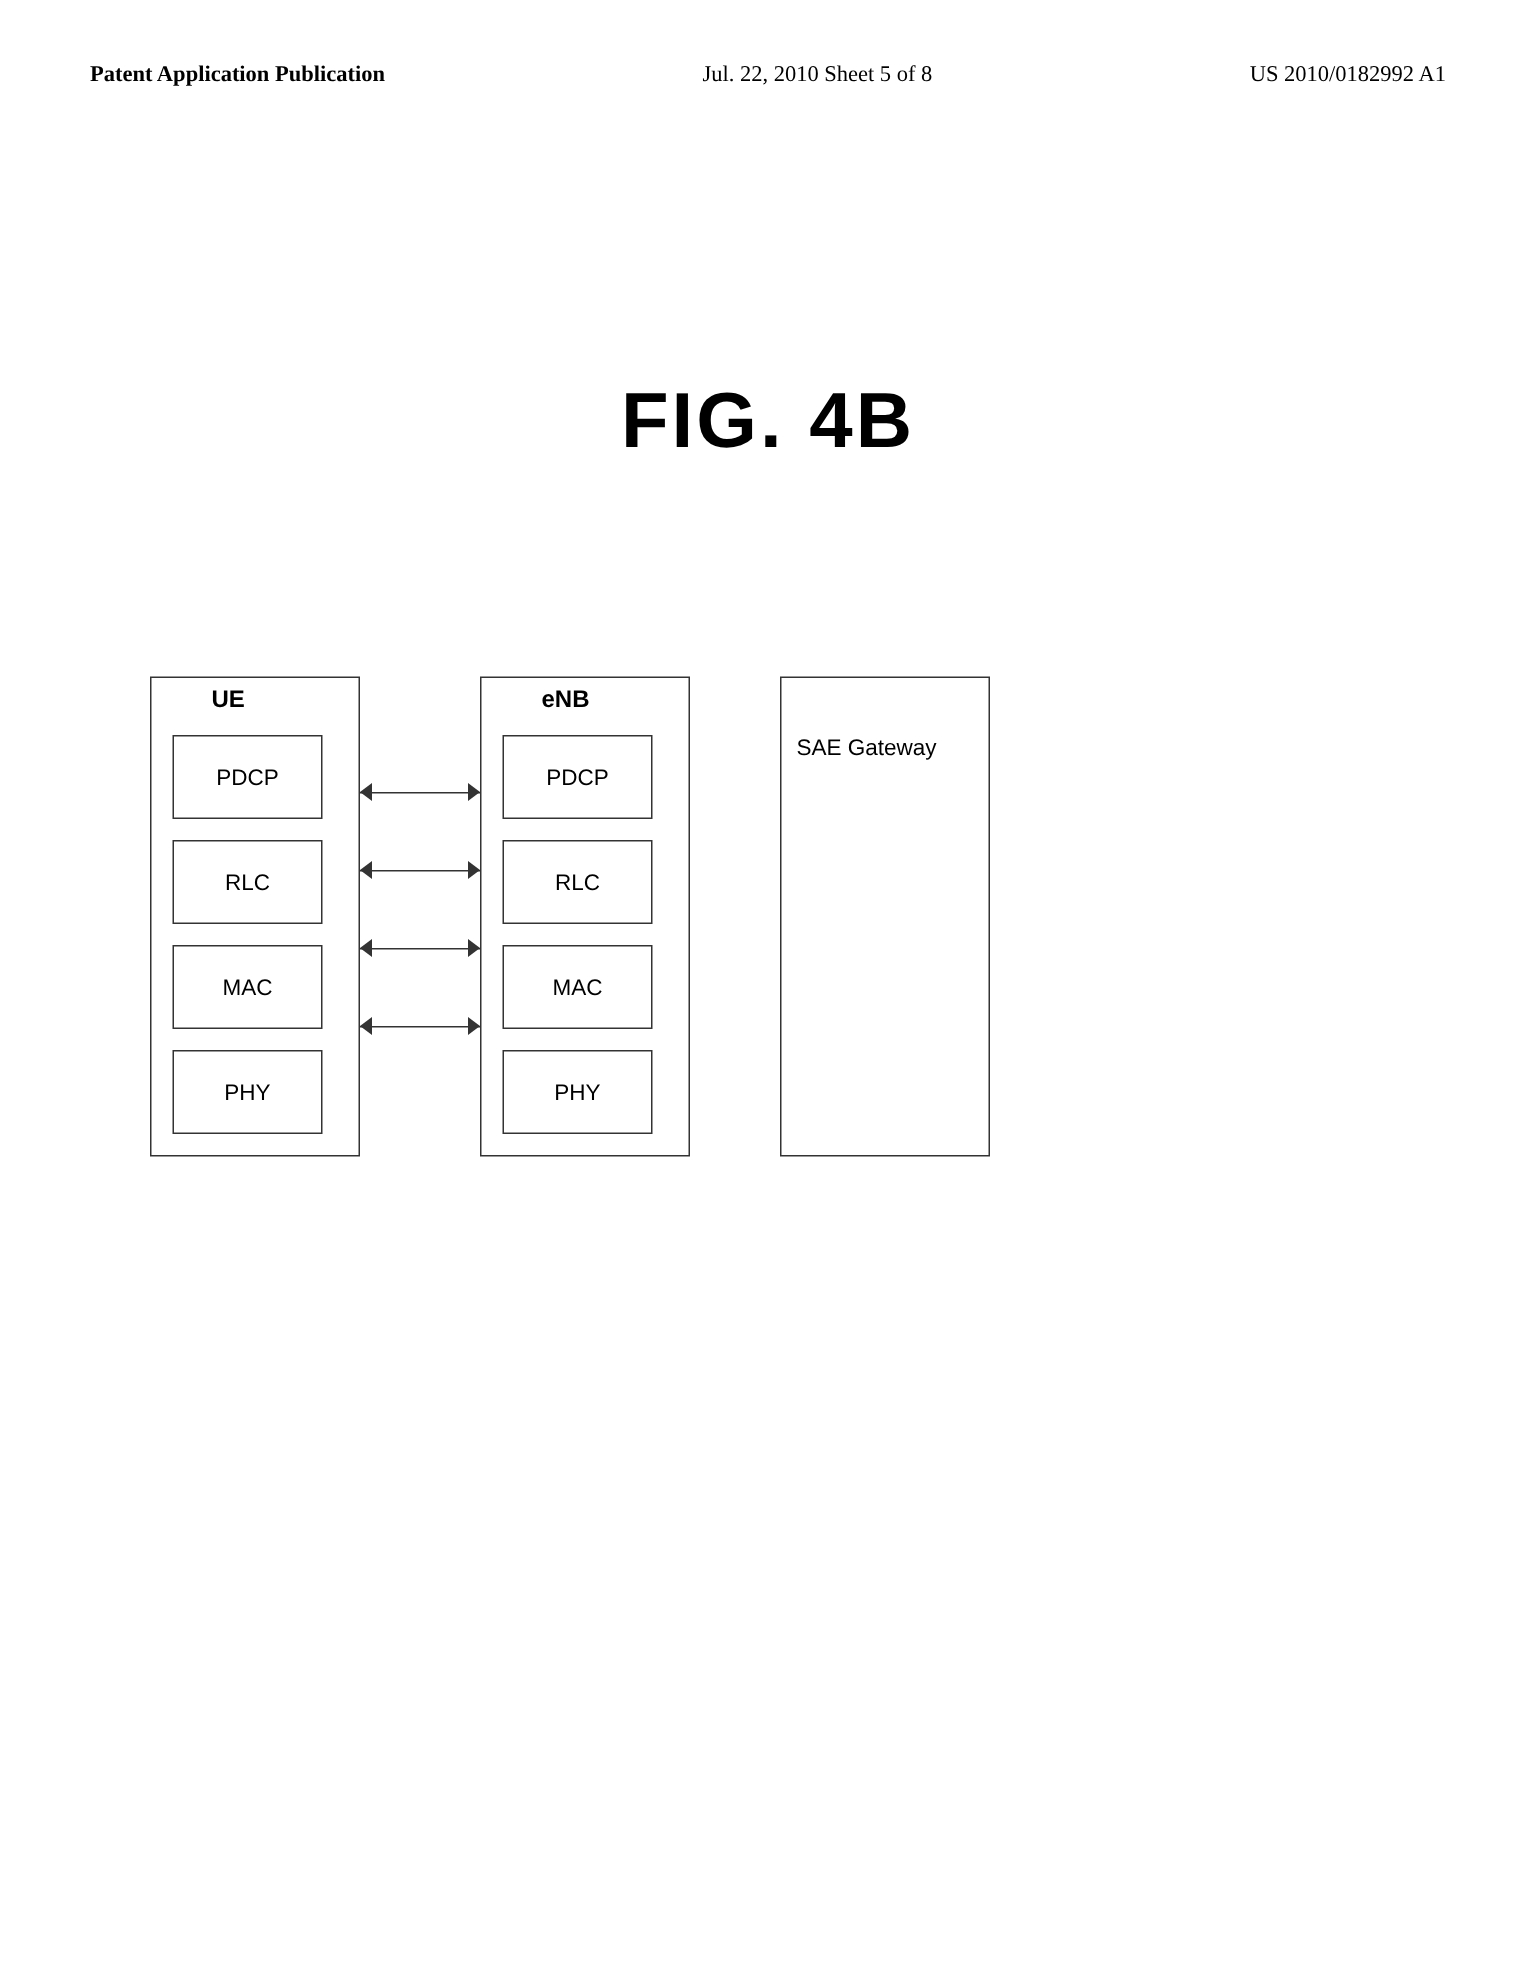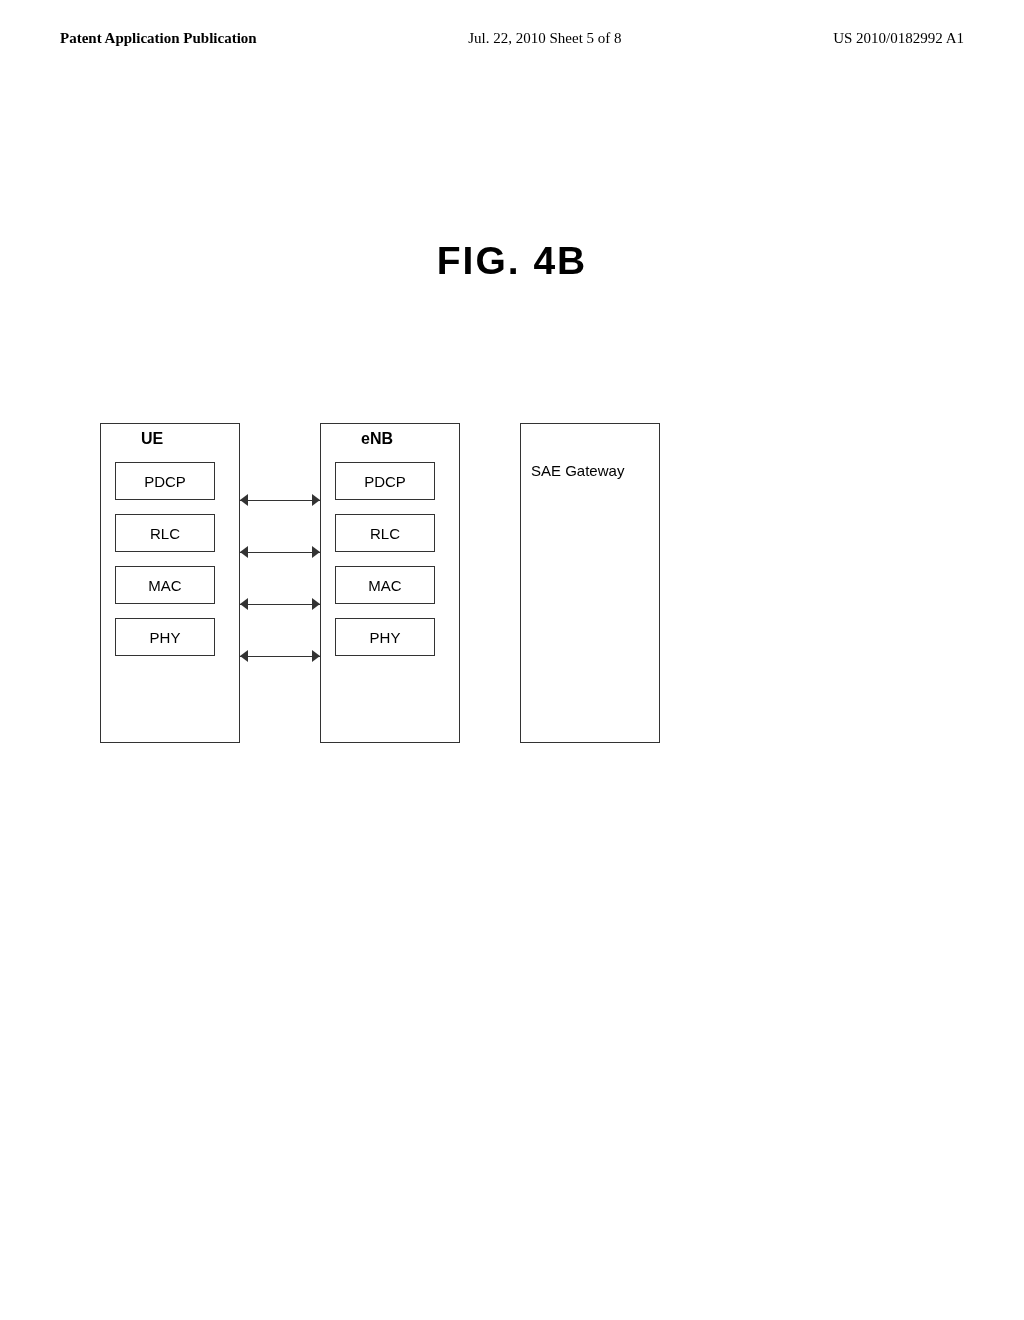--- a/index.html
+++ b/index.html
@@ -14,21 +14,21 @@
       width: 1024px;
       min-height: 1320px;
       position: relative;
       overflow-x: hidden;
     }
 
     .page {
       width: 1024px;
       min-height: 1320px;
       background: #ffffff;
-      padding: 28px 60px;
+      padding: 40px 60px;
       position: relative;
     }
 
     
     .header {
       display: flex;
       justify-content: space-between;
       align-items: flex-start;
       border-bottom: none;
       padding-bottom: 10px;
@@ -56,21 +56,21 @@
     }
 
     
     .figure-title {
       text-align: center;
       margin-top: 180px;
       margin-bottom: 140px;
     }
 
     .figure-title-text {
-      font-size: 39px;
+      font-size: 52px;
       font-weight: bold;
       font-family: Arial, sans-serif;
       letter-spacing: 2px;
     }
 
     
     .diagram-area {
       display: flex;
       justify-content: flex-start;
       align-items: flex-start;
@@ -97,21 +97,21 @@
     .entity-inner {
       padding: 10px 14px 14px 14px;
       display: flex;
       flex-direction: column;
       gap: 14px;
     }
 
     .protocol-box {
       border: 1.5px solid #333;
       width: 100px;
-      height: 38px;
+      height: 56px;
       display: flex;
       align-items: center;
       justify-content: center;
       background: #fff;
     }
 
     .protocol-box-text {
       font-size: 15px;
       font-family: Arial, sans-serif;
       font-weight: normal;

